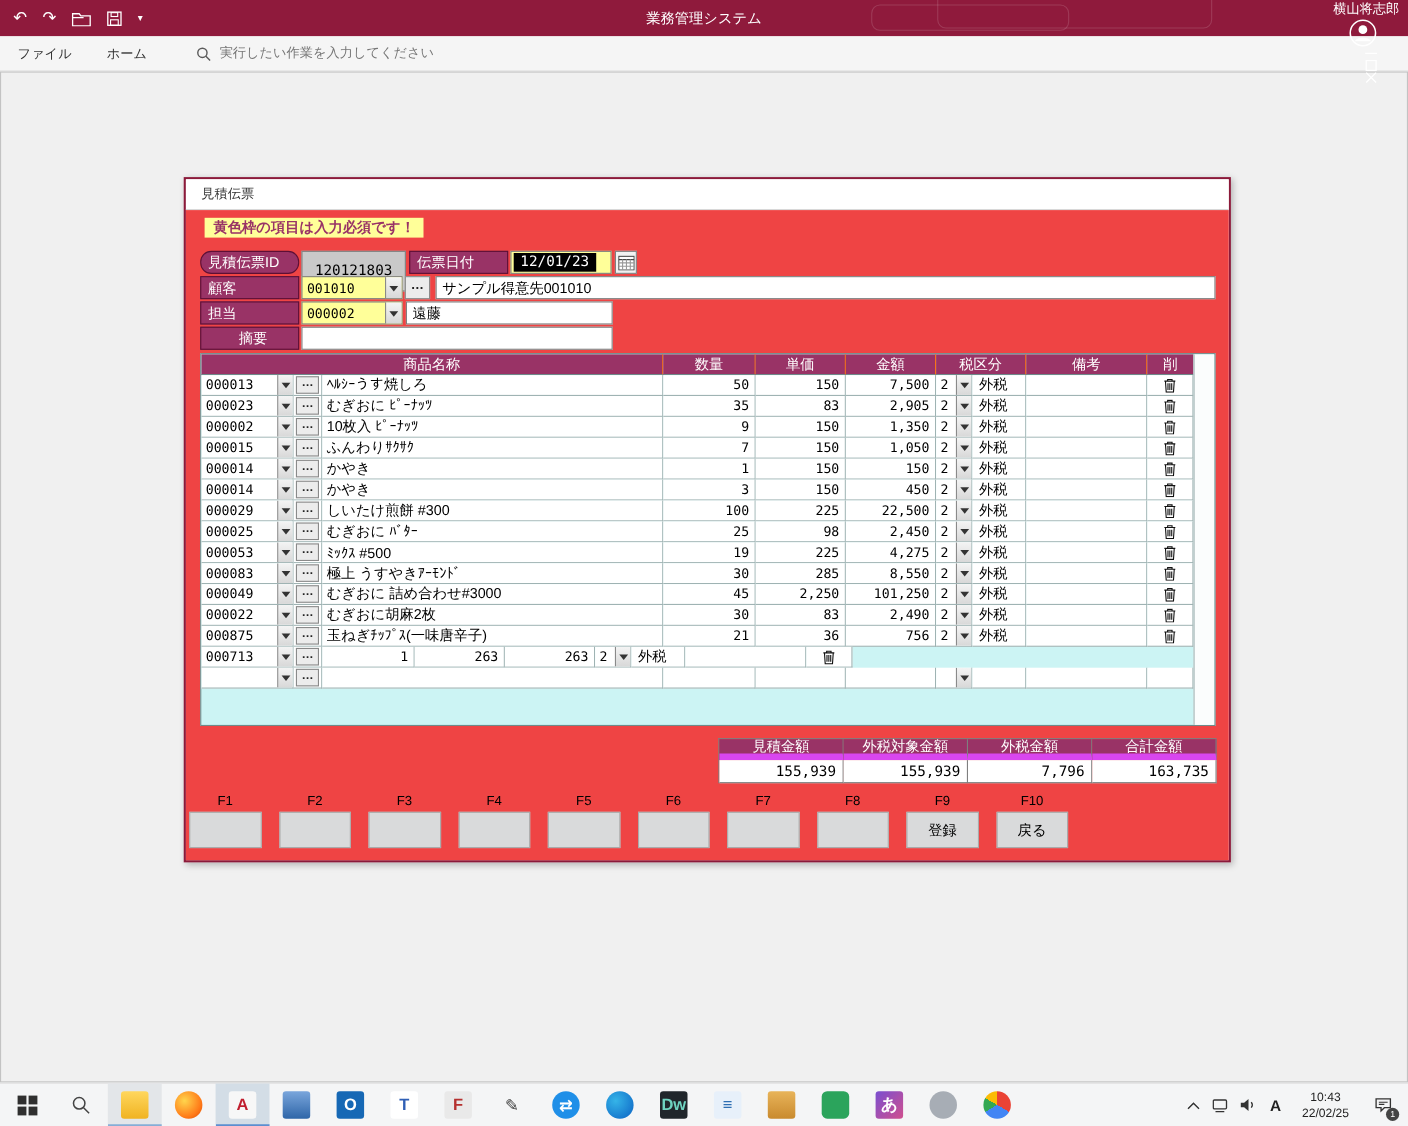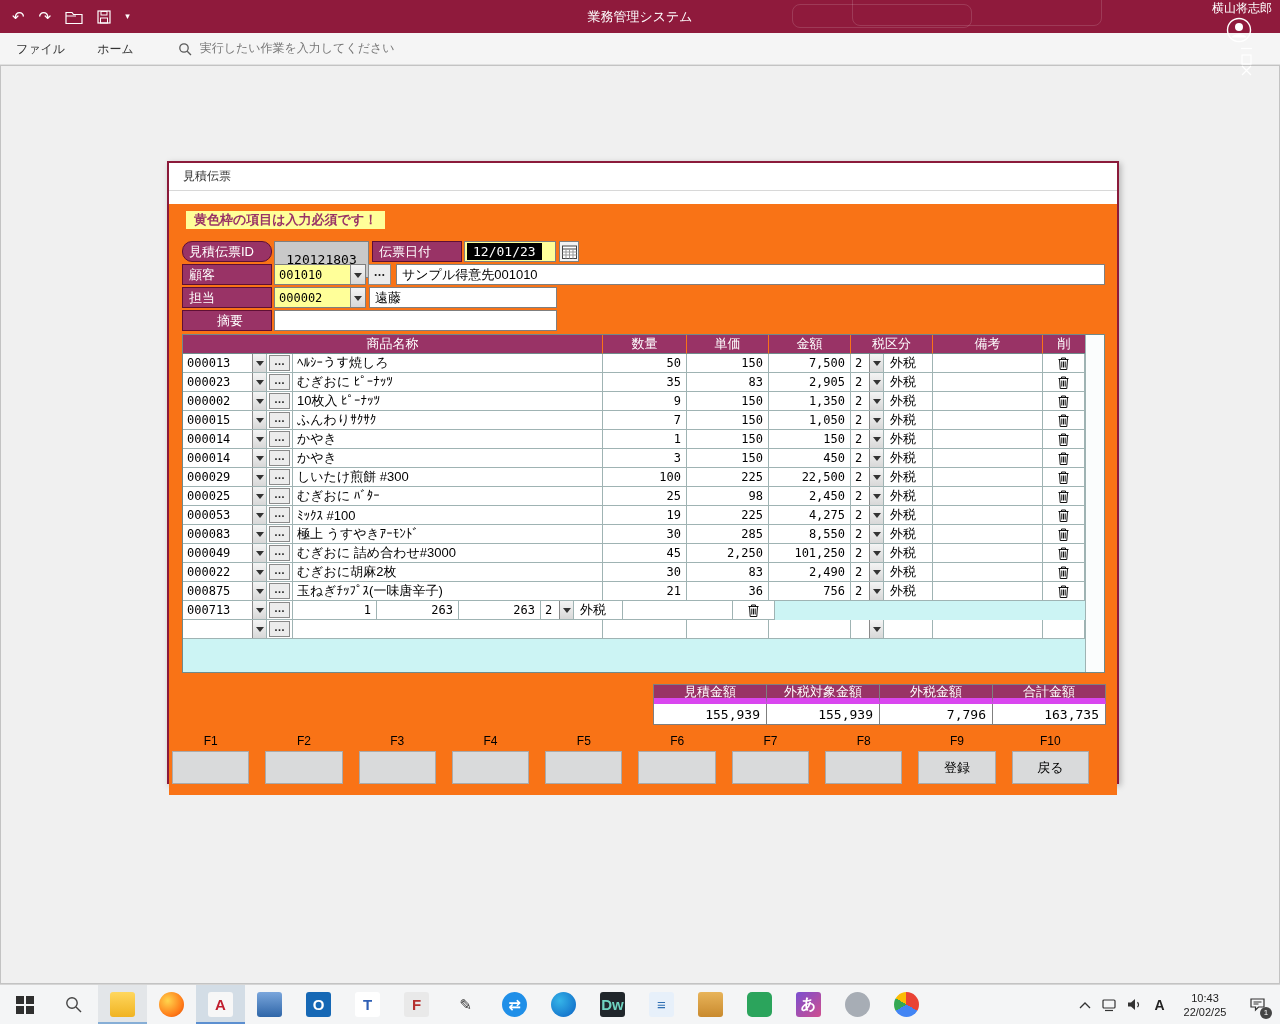--- a/index.html
+++ b/index.html
@@ -31,21 +31,21 @@
 
   
   .workspace { position:absolute; left:0; top:65px; width:1280px; height:919px; background:#f0f0f0;
                border:1px solid #c3c3c3; }
 
   
   .dialog { position:absolute; left:166px; top:95px; width:952px; height:623px; background:#fff;
             border:2px solid #8b1a3a; box-shadow:2px 2px 6px rgba(0,0,0,.25); }
   .dialog-title { height:28px; background:#fff; border-bottom:1px solid #d8d8d8; font-size:12px; color:#333;
                   line-height:27px; padding-left:14px; }
-  .dialog-body { position:relative; width:948px; height:591px; background:#f97316; overflow:hidden;margin-top:13px; }
+  .dialog-body { position:relative; width:948px; height:591px; background:#ef4444; overflow:hidden; }
 
   .notice { position:absolute; left:17px; top:7px; height:18px; line-height:18px; padding:0 8px;
             background:#ffff99; color:#993366; font-weight:bold; font-size:13px; }
 
   .lbl { position:absolute; width:90px; height:21px; background:#993366; color:#fff; font-size:13px;
          line-height:19px; padding-left:6px; border:1px solid #5e0f35; }
   .gfield { position:absolute; height:37px; background:#c9c9c9; border:1px solid #7f7f7f; color:#000;
             display:flex; align-items:center; justify-content:center; font-size:13px;
             font-family:"DejaVu Sans Mono",monospace; }
   .wfield { position:absolute; height:21px; background:#fff; border:1px solid #7f7f7f; color:#000;
@@ -98,21 +98,21 @@
   
   .totals { position:absolute; left:484px; top:480px; display:flex; border-left:1px solid #7f7f7f; border-top:1px solid #7f7f7f; }
   .t-col { width:113px; }
   .t-h { height:19px; background:#993366; color:#fff; font-size:13px; display:flex; align-items:center;
          justify-content:center; border-right:1px solid #7f7f7f; border-bottom:6px solid #d946ef; }
   .t-v { height:21px; background:#fff; font-size:13px; font-family:"DejaVu Sans Mono",monospace;
          display:flex; align-items:center; justify-content:flex-end; padding-right:6px;
          border-right:1px solid #7f7f7f; border-bottom:1px solid #7f7f7f; }
 
   
-  .fkeys { position:absolute; left:3px; top:530px; width:917px; display:flex; gap:16px; }
+  .fkeys { position:absolute; left:3px; top:530px; width:799px; display:flex; gap:16px; }
   .fk { flex:1; display:flex; flex-direction:column; }
   .fk-label { height:17px; font-size:12px; color:#000; text-align:center; }
   .fk-btn { height:33px; background:#d9dadb; border:1px solid #aaaaaa; font-size:13px; color:#000;
             font-family:"Liberation Sans","DejaVu Sans",sans-serif; cursor:default; }
 
   
   .taskbar { position:absolute; left:0; top:984px; width:1280px; height:40px; background:#f4f5f6;
              border-top:1px solid #d5d5d5; display:flex; align-items:stretch; }
   .tb-slot { width:49px; display:flex; align-items:center; justify-content:center; cursor:default; }
   .tb-slot.active { background:#e3e6e9; box-shadow:inset 0 -2px 0 #86aed6; }
@@ -544,21 +544,21 @@
                   <span class="cell-combo">
                     <span class="combo-val">000053</span>
                     <span class="combo-btn">
                       <i class="tri"></i>
                     </span>
                   </span>
                 </div>
                 <div class="cl c-dots">
                   <button class="rowdots"><span>…</span></button>
                 </div>
-                <div class="cl c-name">ﾐｯｸｽ #100</div>
+                <div class="cl c-name">ﾐｯｸｽ #500</div>
                 <div class="cl c-qty num">19</div>
                 <div class="cl c-unit num">225</div>
                 <div class="cl c-amt num">4,275</div>
                 <div class="cl c-taxc">
                   <span class="cell-combo">
                     <span class="combo-val">2</span>
                     <span class="combo-btn">
                       <i class="tri"></i>
                     </span>
                   </span>

